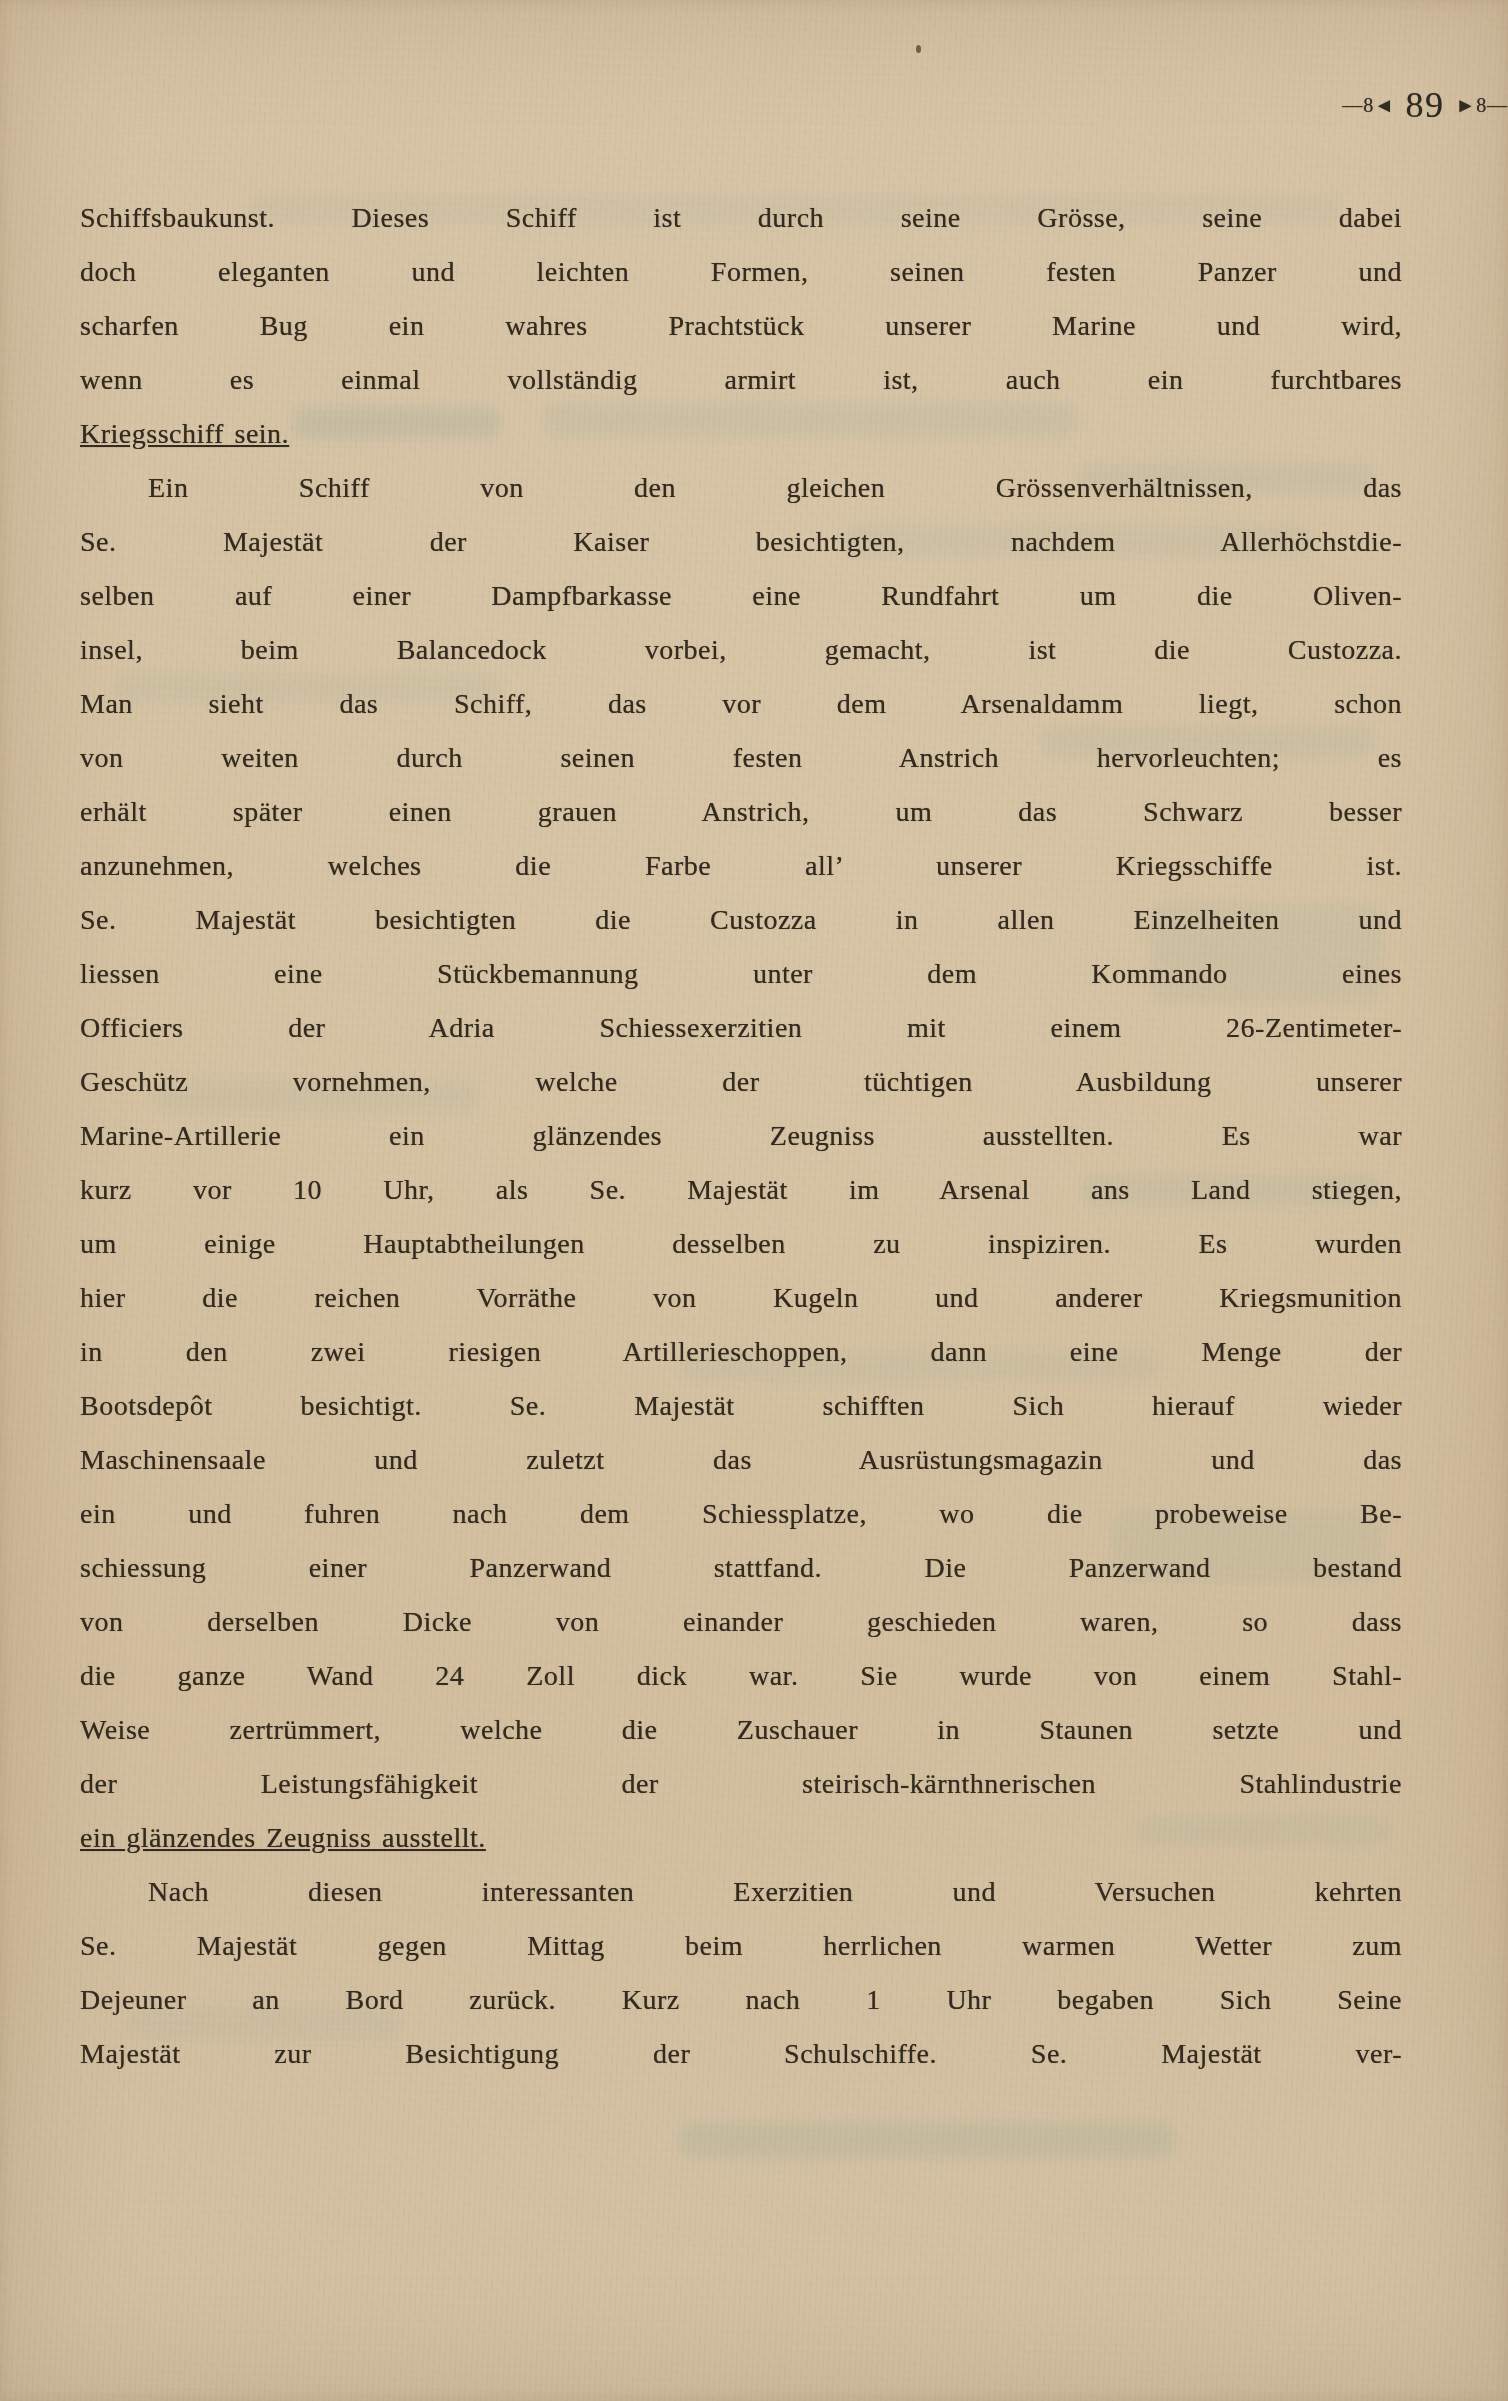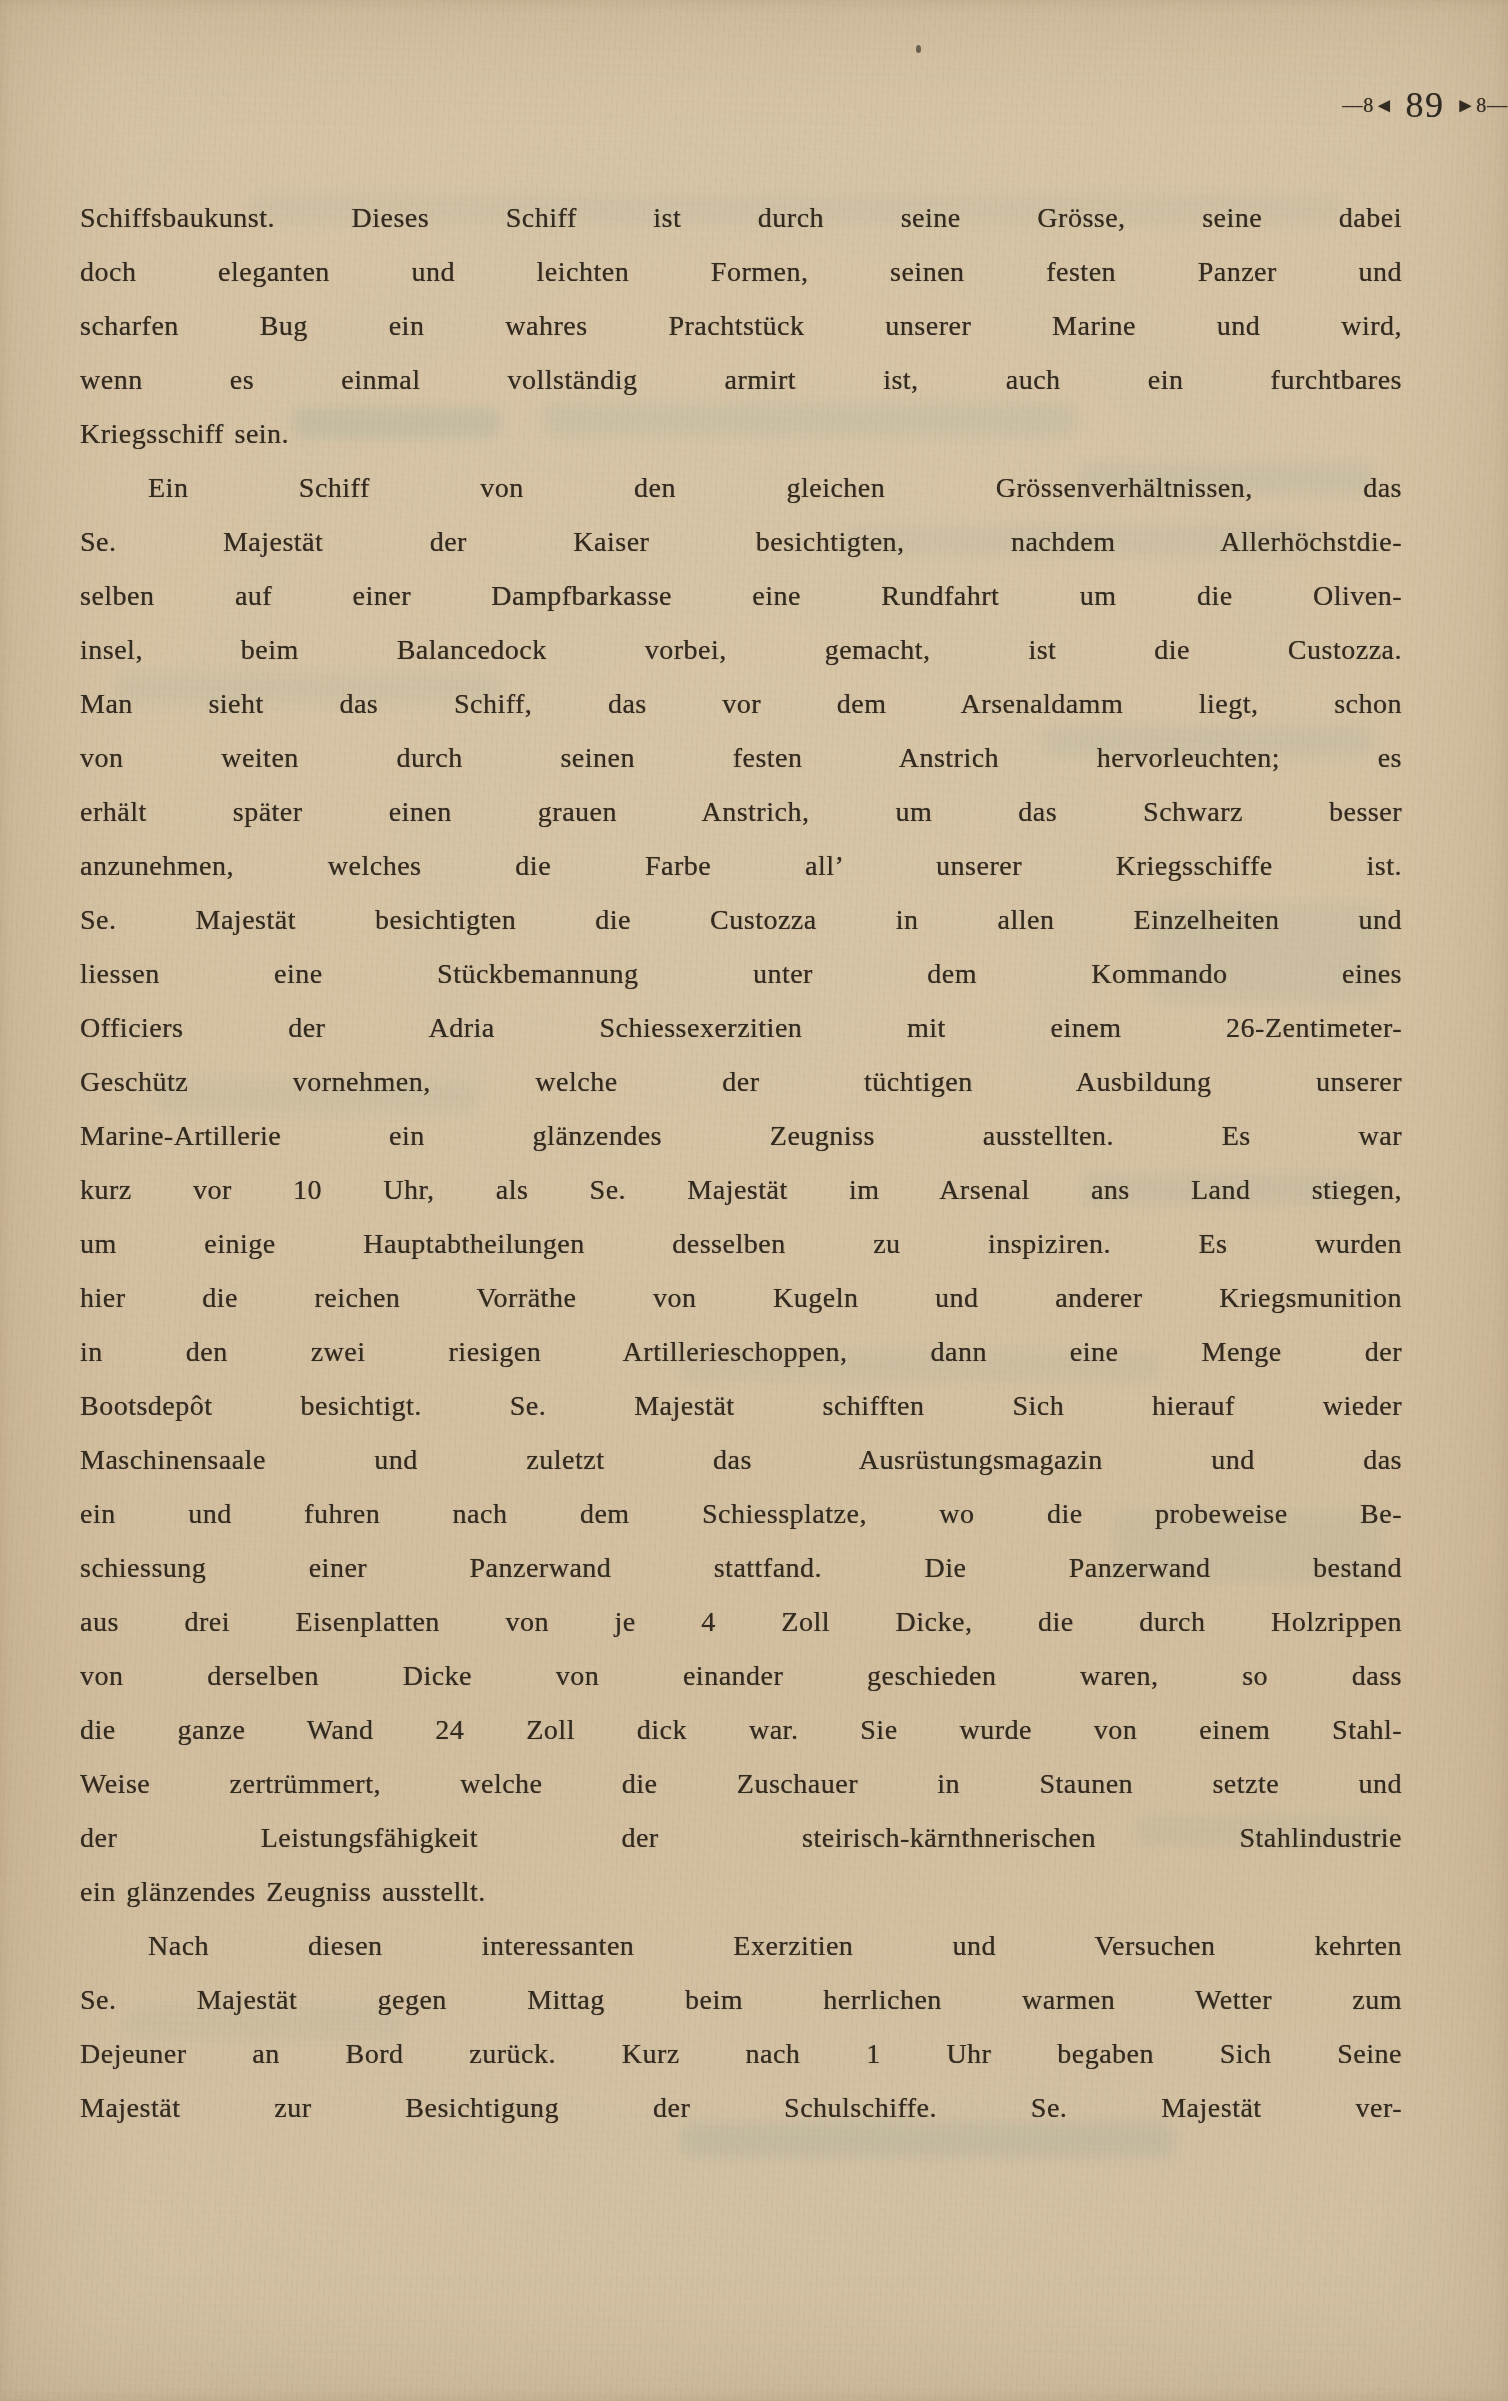--- a/index.html
+++ b/index.html
@@ -45,21 +45,21 @@
     height:54px;
     line-height:54px;
     font-size:28px;
     letter-spacing:0.5px;
     word-spacing:3.1px;
     text-align:justify;
     text-align-last:justify;
     white-space:nowrap;
     text-shadow:0 0 0.8px rgba(52,42,30,0.55), 0.3px 0.3px 0 rgba(52,42,30,0.25);
   }
-  .line.end{text-align-last:left;}
+  .line.end{text-align-last:left;text-decoration:underline;}
   .line.indent{text-indent:68px;}
   
   .ghost{
     position:absolute;
     background:rgba(124,158,143,1);
     border-radius:14px;
     filter:blur(5.4px);
     pointer-events:none;
   }
   .speck{
@@ -117,21 +117,20 @@
       <div class="line">Geschütz vornehmen, welche der tüchtigen Ausbildung unserer</div>
       <div class="line">Marine-Artillerie ein glänzendes Zeugniss ausstellten. Es war</div>
       <div class="line">kurz vor 10 Uhr, als Se. Majestät im Arsenal ans Land stiegen,</div>
       <div class="line">um einige Hauptabtheilungen desselben zu inspiziren. Es wurden</div>
       <div class="line">hier die reichen Vorräthe von Kugeln und anderer Kriegsmunition</div>
       <div class="line">in den zwei riesigen Artillerieschoppen, dann eine Menge der</div>
       <div class="line">Bootsdepôt besichtigt. Se. Majestät schifften Sich hierauf wieder</div>
       <div class="line">Maschinensaale und zuletzt das Ausrüstungsmagazin und das</div>
       <div class="line">ein und fuhren nach dem Schiessplatze, wo die probeweise Be-</div>
       <div class="line">schiessung einer Panzerwand stattfand. Die Panzerwand bestand</div>
-      <div class="line">aus drei Eisenplatten von je 4 Zoll Dicke, die durch Holzrippen</div>
       <div class="line">von derselben Dicke von einander geschieden waren, so dass</div>
       <div class="line">die ganze Wand 24 Zoll dick war. Sie wurde von einem Stahl-</div>
       <div class="line">Weise zertrümmert, welche die Zuschauer in Staunen setzte und</div>
       <div class="line">der Leistungsfähigkeit der steirisch-kärnthnerischen Stahlindustrie</div>
       <div class="line end">ein glänzendes Zeugniss ausstellt.</div>
       <div class="line indent">Nach diesen interessanten Exerzitien und Versuchen kehrten</div>
       <div class="line">Se. Majestät gegen Mittag beim herrlichen warmen Wetter zum</div>
       <div class="line">Dejeuner an Bord zurück. Kurz nach 1 Uhr begaben Sich Seine</div>
       <div class="line">Majestät zur Besichtigung der Schulschiffe. Se. Majestät ver-</div>
     </div>

